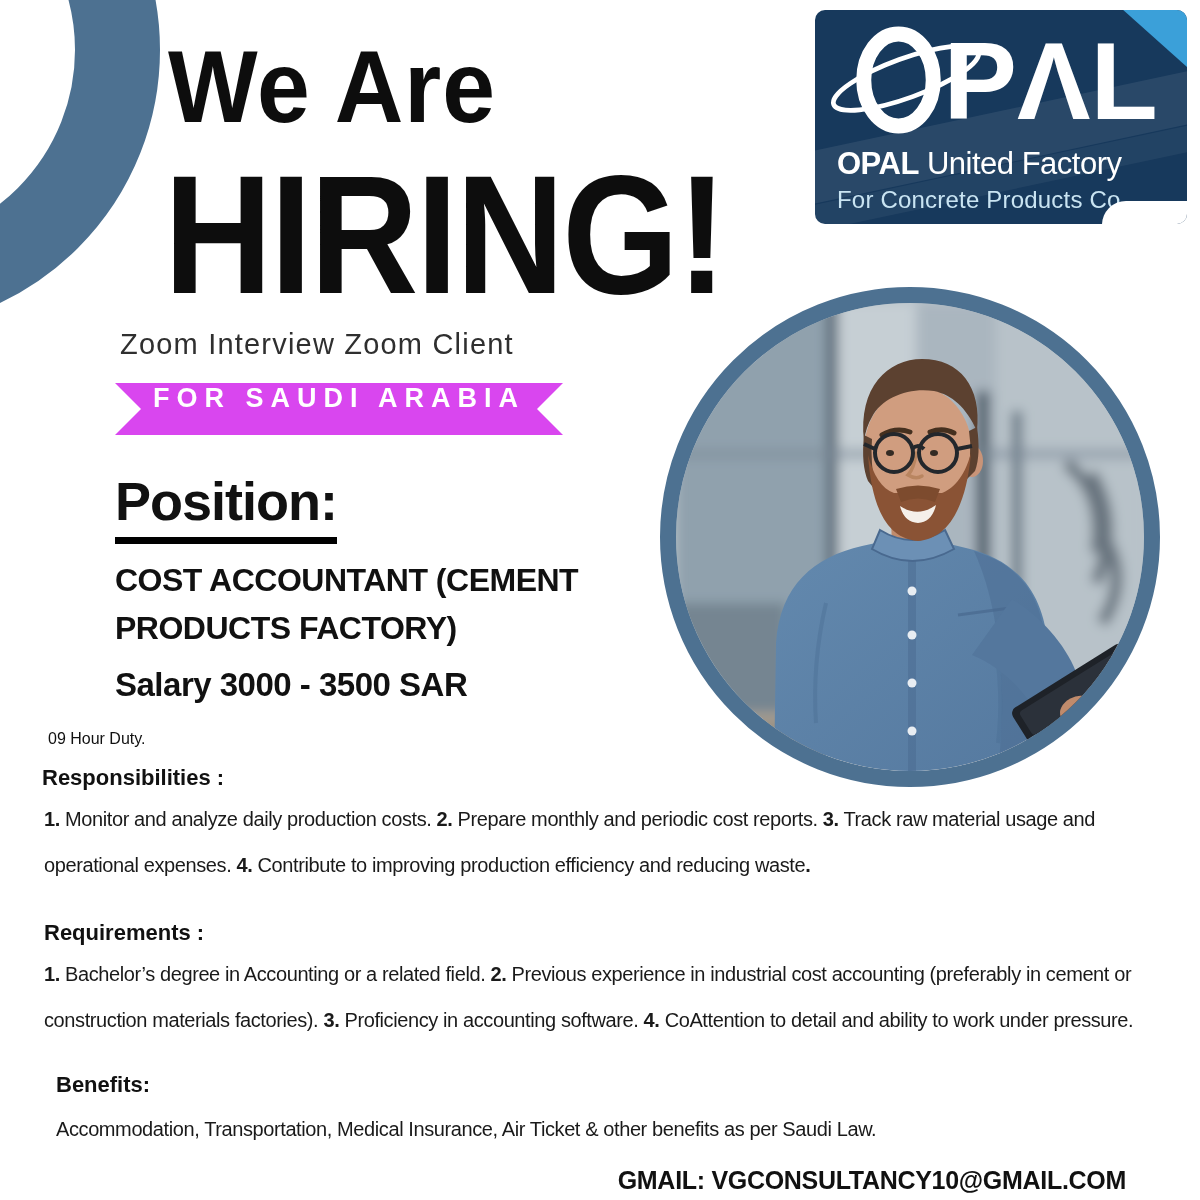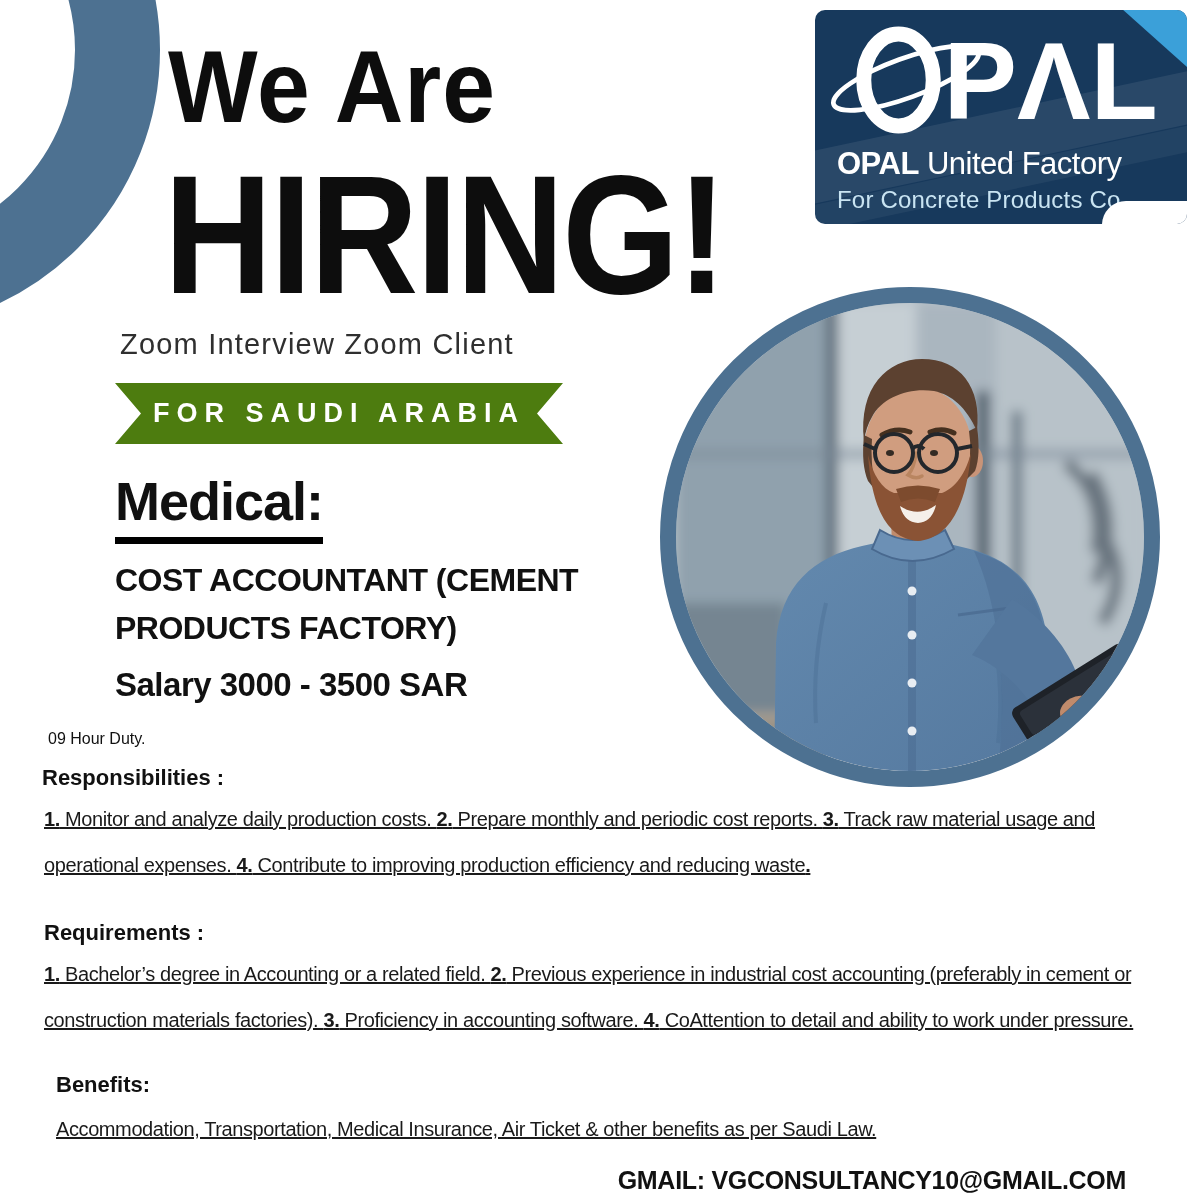--- a/index.html
+++ b/index.html
@@ -53,22 +53,22 @@
   .logo-line2{
     position:absolute;left:22px;top:176px;font-size:24px;color:#c9e4f2;
     letter-spacing:0.2px;white-space:nowrap;
   }
   
   .subtitle{
     position:absolute;left:120px;top:328px;font-size:29px;font-weight:400;
     letter-spacing:1.2px;color:#2f2f2f;white-space:nowrap;
   }
   .ribbon{
-    position:absolute;left:115px;top:383px;width:448px;height:61px;
-    background:#4d7c0f;display:flex;align-items:center;justify-content:center;
+    position:absolute;left:115px;top:383px;width:448px;height:52px;
+    background:#d946ef;display:flex;justify-content:center;
     clip-path:polygon(0 0,100% 0,calc(100% - 26px) 50%,100% 100%,0 100%,26px 50%);
   }
   .ribbon span{
     color:#ffffff;font-size:27px;font-weight:700;letter-spacing:7px;white-space:nowrap;
   }
   
   .position-heading{
     position:absolute;left:115px;top:470px;font-size:54px;font-weight:800;
     letter-spacing:-1px;border-bottom:7px solid #000;padding-bottom:5px;
     display:inline-block;white-space:nowrap;
@@ -82,21 +82,21 @@
     letter-spacing:-0.5px;white-space:nowrap;
   }
   
   .duty{position:absolute;left:48px;top:730px;font-size:16px;}
   .sec-heading{position:absolute;font-size:22px;font-weight:700;white-space:nowrap;}
   .h-resp{left:42px;top:765px;}
   .h-req{left:32px;top:920px;margin-left:12px;}
   .h-ben{left:56px;top:1072px;}
   .body-par{
     position:absolute;font-size:20px;letter-spacing:-0.4px;line-height:46px;
-    color:#1a1a1a;width:1125px;text-decoration:underline;
+    color:#1a1a1a;width:1125px;
   }
   .p-resp{left:44px;top:796px;}
   .p-req{left:44px;top:951px;}
   .p-ben{left:56px;top:1106px;width:1100px;}
   .body-par span.b{font-weight:700;}
   .email{
     position:absolute;right:74px;top:1166px;font-size:25px;font-weight:800;
     letter-spacing:-0.3px;white-space:nowrap;
   }
   
@@ -132,21 +132,21 @@
     <div class="logo-line2">For Concrete Products Co.</div>
     <div class="notch"></div>
   </div>
 
   <div class="subtitle">Zoom Interview Zoom Client</div>
 
   <div class="ribbon">
     <span>FOR SAUDI ARABIA</span>
   </div>
 
-  <div class="position-heading">Medical:</div>
+  <div class="position-heading">Position:</div>
   <div class="position-title">COST ACCOUNTANT (CEMENT
 PRODUCTS FACTORY)</div>
   <div class="salary">Salary 3000 - 3500 SAR</div>
 
   <div class="duty">09 Hour Duty.</div>
 
   <div class="sec-heading h-resp">Responsibilities :</div>
   <div class="body-par p-resp"><span class="b">1.</span><span> Monitor and analyze daily production costs. </span><span class="b">2.</span><span> Prepare monthly and periodic cost reports. </span><span class="b">3.</span><span> Track raw material usage and operational expenses. </span><span class="b">4.</span><span> Contribute to improving production efficiency and reducing waste</span><span class="b">.</span></div>
 
   <div class="sec-heading h-req">Requirements :</div>

